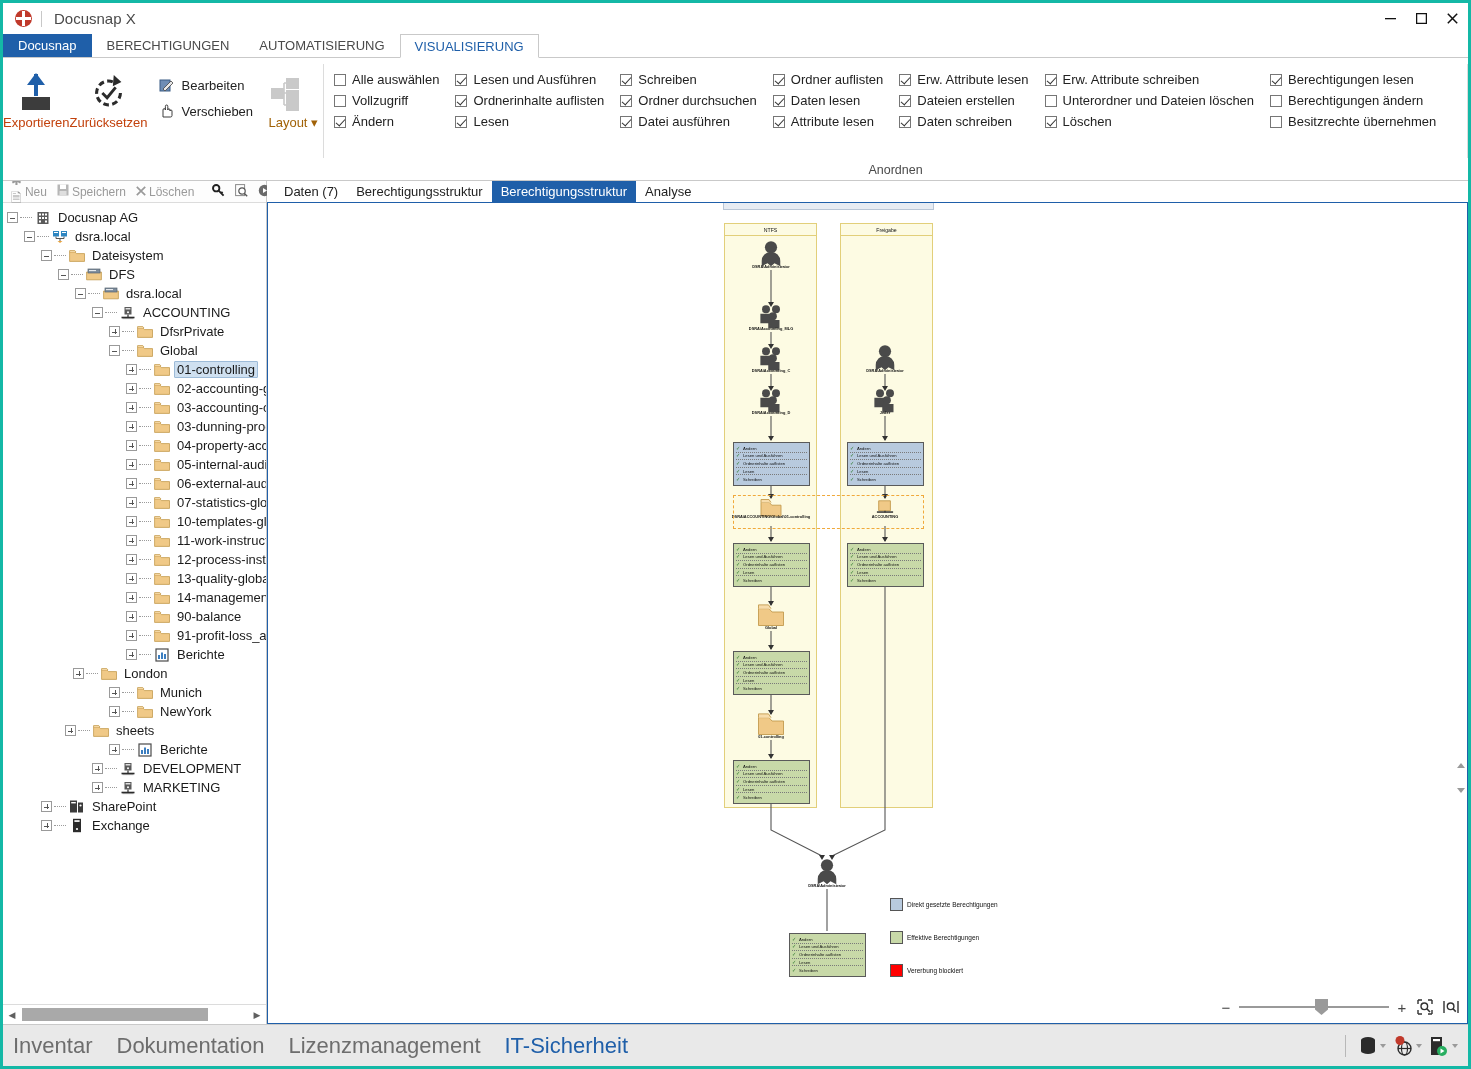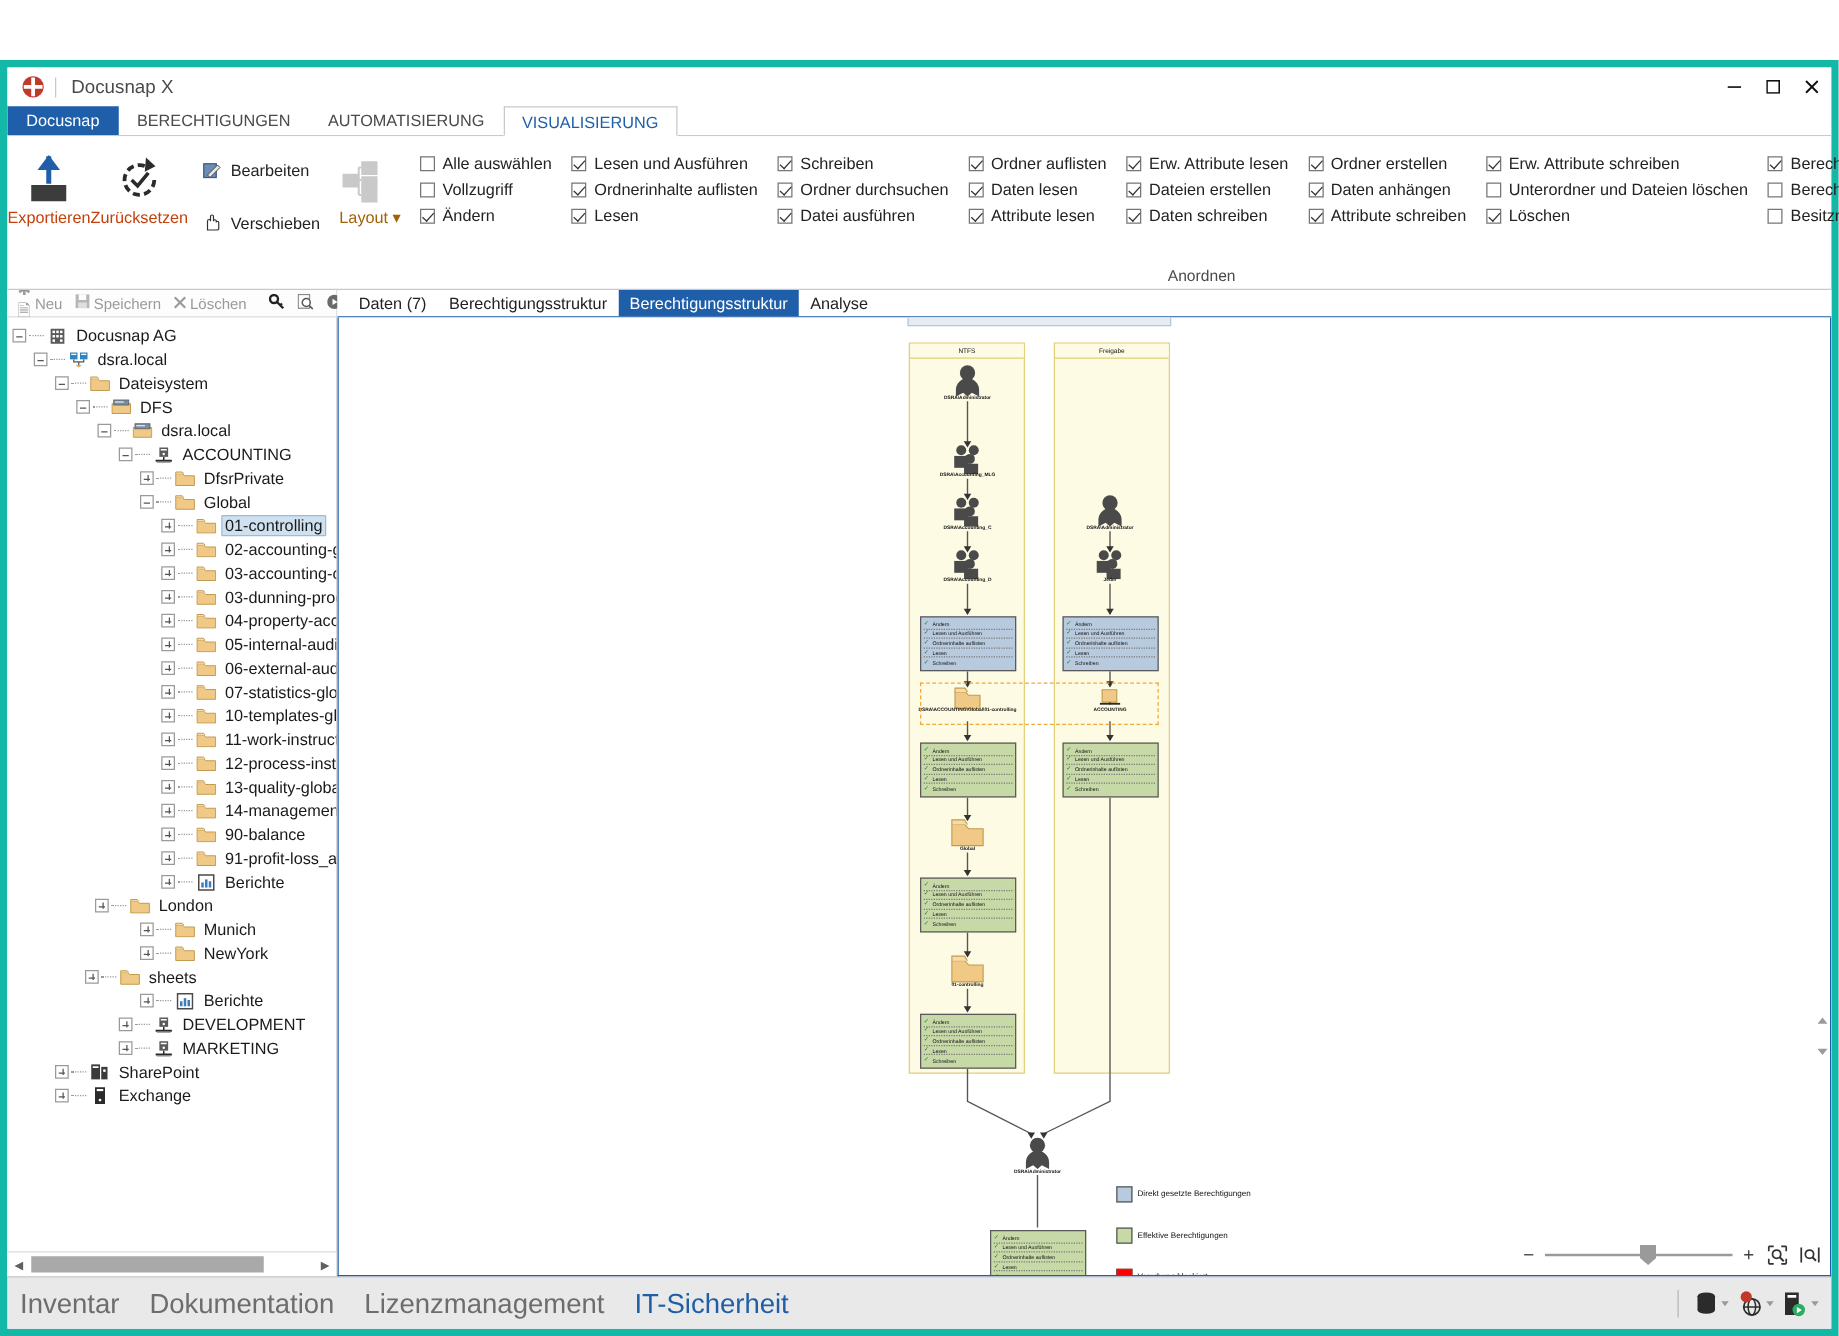--- a/index.html
+++ b/index.html
@@ -8,23 +8,23 @@
     width:1471px; height:1069px;
     font-family:"Liberation Sans", sans-serif;
     font-size:13px;
     color:#1a1a1a;
     background:#ffffff;
     overflow:hidden;
     position:relative;
   }
   .window {
     position:absolute; inset:0;
-    border:6px solid #14b8a6;
+    border:3px solid #14b8a6;
     background:#ffffff;
-    display:flex; flex-direction:column;margin-top:48px;
+    display:flex; flex-direction:column;
   }
 
   
   .titlebar {
     height:31px; flex:0 0 31px;
     display:flex; align-items:center;
     background:#ffffff;
     position:relative;
   }
   .app-logo {
@@ -84,21 +84,21 @@
   .rgroup-sep { width:1px; background:#dcdcdc; margin:6px 0 22px 0; }
 
   .bigbtn {
     width:82px; display:flex; flex-direction:column; align-items:center;
     padding-top:6px; cursor:pointer;
   }
   .bigbtn .glyph { height:46px; display:flex; align-items:center; justify-content:center; }
   .bigbtn .cap { font-size:13px; color:#c2410c; text-align:center; line-height:1.15; }
   .bigbtn.disabled .cap { color:#a16207; }
 
-  .smallbtns { display:flex; flex-direction:column; gap:20px; padding:10px 4px 0 8px; }
+  .smallbtns { display:flex; flex-direction:column; gap:4px; padding:10px 4px 0 8px; }
   .smallbtn { display:flex; align-items:center; gap:6px; padding:2px 6px 2px 2px; cursor:pointer; }
   .smallbtn .sglyph { width:18px; height:18px; display:flex; align-items:center; justify-content:center; }
   .smallbtn .slab { font-size:13px; color:#222; }
 
   .checkgrid {
     display:flex; padding:8px 0 0 10px; flex:1; align-items:flex-start;
   }
   .ccol { display:flex; flex-direction:column; gap:6px; padding-right:16px; }
   .citem { display:flex; align-items:center; gap:6px; white-space:nowrap; cursor:pointer; }
   .cbox {
@@ -413,34 +413,20 @@
             <div class="citem">
                 <span class="cbox checked"></span>
                 <span class="clab">Dateien erstellen</span>
               </div>
             <div class="citem">
                 <span class="cbox checked"></span>
                 <span class="clab">Daten schreiben</span>
               </div>
           </div>
 
-          <div class="ccol">
-            <div class="citem">
-                <span class="cbox checked"></span>
-                <span class="clab">Ordner erstellen</span>
-              </div>
-            <div class="citem">
-                <span class="cbox checked"></span>
-                <span class="clab">Daten anhängen</span>
-              </div>
-            <div class="citem">
-                <span class="cbox checked"></span>
-                <span class="clab">Attribute schreiben</span>
-              </div>
-          </div>
 
           <div class="ccol">
             <div class="citem">
                 <span class="cbox checked"></span>
                 <span class="clab">Erw. Attribute schreiben</span>
               </div>
             <div class="citem">
                 <span class="cbox"></span>
                 <span class="clab">Unterordner und Dateien löschen</span>
               </div>

